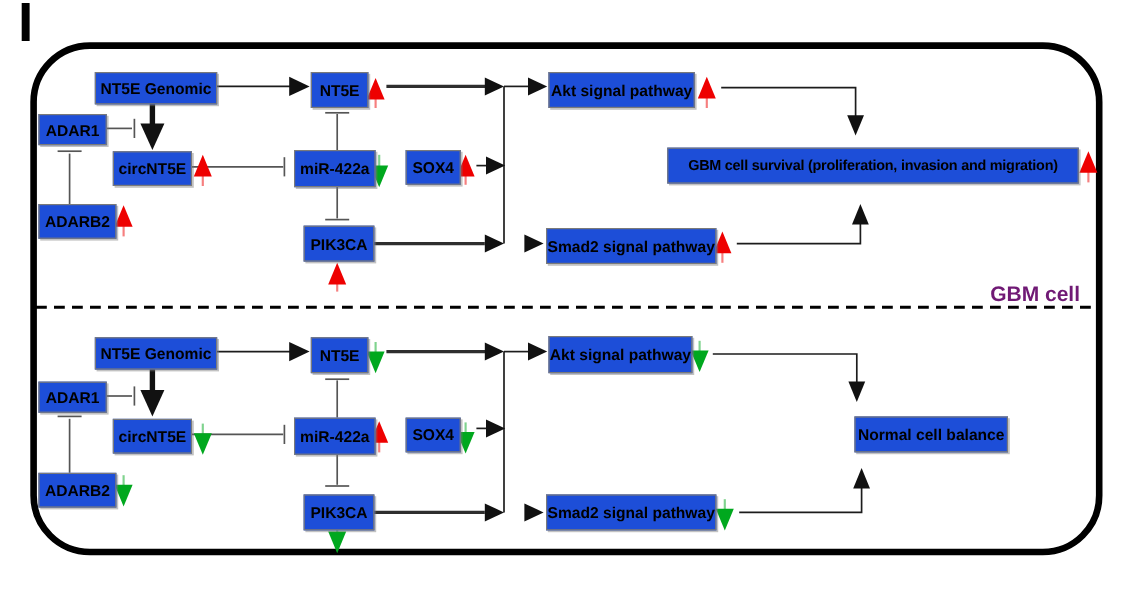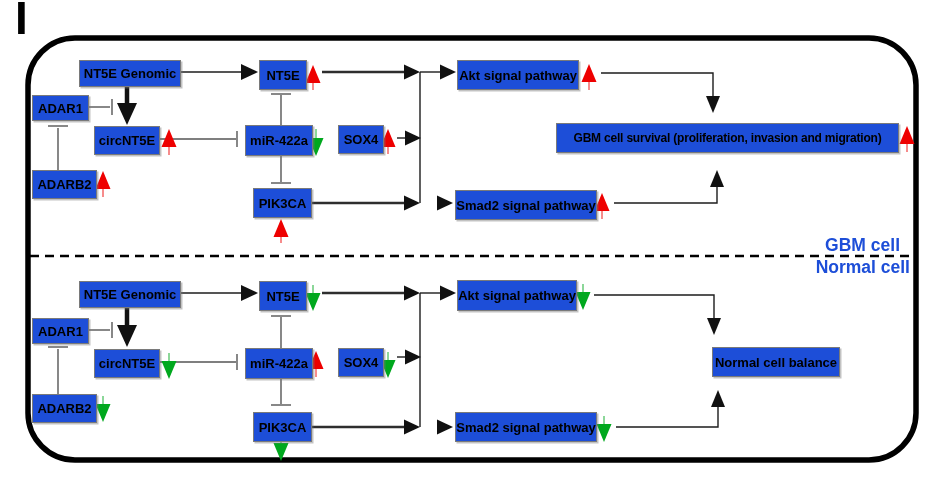--- a/index.html
+++ b/index.html
@@ -13,21 +13,21 @@
   }
   svg.wires{position:absolute;left:0;top:0;z-index:0;}
   .node{
     position:absolute;z-index:2;background:#1d4ed8;border:1px solid #7a7a7a;
     box-shadow:1.5px 1.5px 0 rgba(120,120,120,0.45);
     display:flex;align-items:center;justify-content:center;
     font-weight:bold;font-size:13px;color:#000;white-space:nowrap;
   }
   .node.small-font{font-size:12px;letter-spacing:-0.2px;}
   .region-label{
-    position:absolute;z-index:2;font-weight:bold;font-size:17.5px;color:#1d4ed8;white-space:nowrap;
+    position:absolute;z-index:2;font-weight:bold;font-size:17.5px;color:#701a75;white-space:nowrap;
   }
   
   .flow{stroke:#1c1c1c;stroke-width:1.4;fill:none;}
   .flow-thick{stroke:#2e2e2e;stroke-width:2.6;fill:none;}
   .wire{stroke:#555555;stroke-width:1.4;fill:none;}
   .ah{fill:#111111;stroke:none;}
   .big-stem{stroke:#111111;stroke-width:4.5;fill:none;}
   .up-tri{fill:var(--up,#ee0000);}
   .up-stem{stroke:var(--up,#ee0000);stroke-width:1.8;opacity:0.5;fill:none;}
   .down-tri{fill:var(--down,#00a81e);}
@@ -216,15 +216,14 @@
   <div class="node" style="left:94px;top:349px;width:64px;height:27px">circNT5E</div>
   <div class="node" style="left:245px;top:348px;width:66px;height:29px">miR-422a</div>
   <div class="node" style="left:32px;top:394px;width:63px;height:27px">ADARB2</div>
   <div class="node" style="left:338px;top:348px;width:44px;height:27px">SOX4</div>
   <div class="node" style="left:253px;top:412px;width:57px;height:28px">PIK3CA</div>
   <div class="node" style="left:457px;top:280px;width:118px;height:29px">Akt signal pathway</div>
   <div class="node" style="left:455px;top:412px;width:140px;height:28px">Smad2 signal pathway</div>
   <div class="node" style="left:712px;top:347px;width:126px;height:28px">Normal cell balance</div>
 
   <div class="region-label" style="right:45px;top:235px">GBM cell</div>
-  <div class="region-label" style="right:35px;top:257px">Normal cell</div>
 
 </div>
 
 </body></html>

